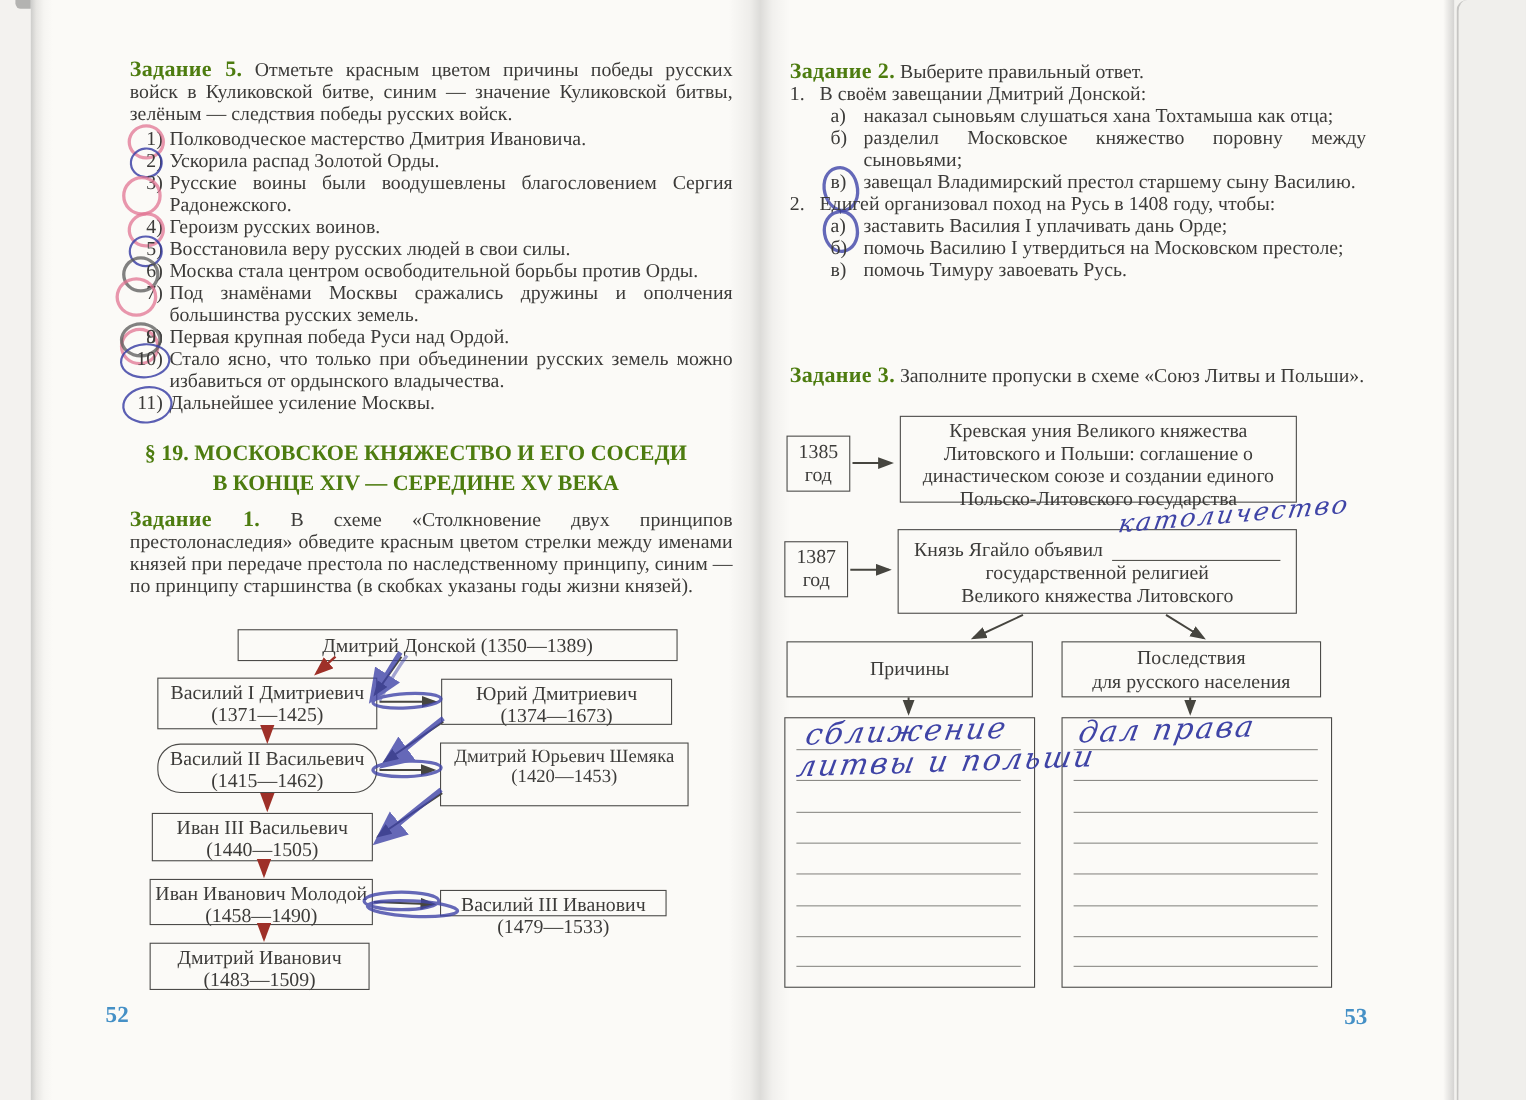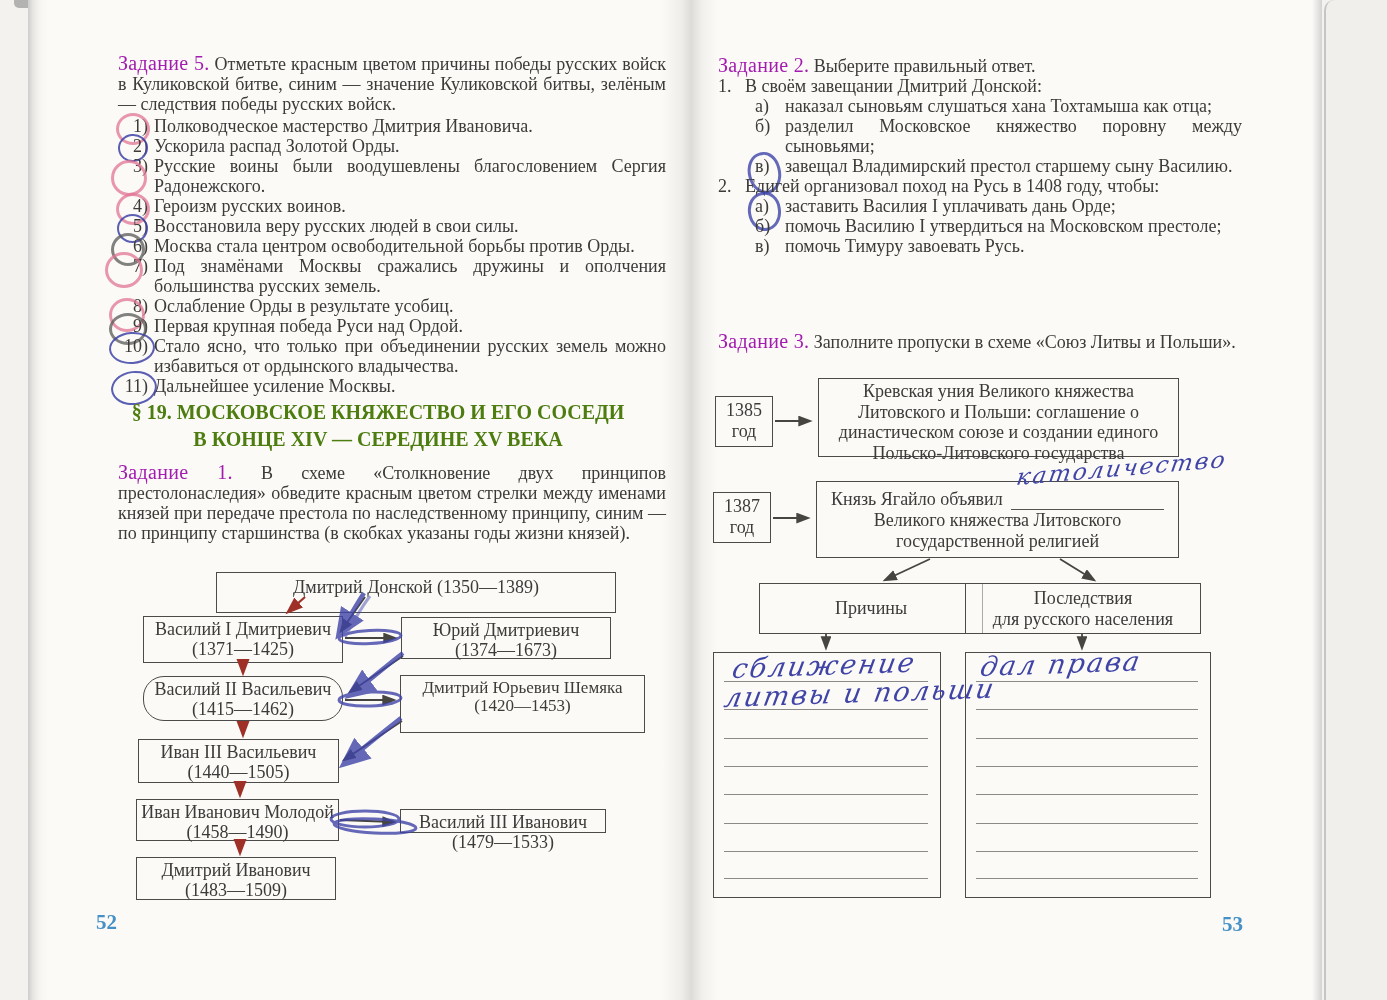--- a/index.html
+++ b/index.html
@@ -12,21 +12,21 @@
   #page-right{left:690px;width:632px;}
   #page-right::after{content:"";position:absolute;right:0;top:0;bottom:0;width:10px;
         background:linear-gradient(to left,#d4d3d1,rgba(251,250,247,0));}
   .gutter{position:absolute;left:662px;top:0;width:56px;height:1000px;z-index:6;pointer-events:none;
         background:linear-gradient(to right,rgba(0,0,0,0) 0,rgba(0,0,0,.05) 35%,rgba(0,0,0,.12) 52%,rgba(0,0,0,.04) 72%,rgba(0,0,0,0) 100%);}
   .right-outer{position:absolute;left:1324px;top:0;width:63px;height:1000px;background:#f0efec;
         border-left:2px solid #c6c5c3;border-radius:10px 0 0 0;}
   .corner-tl{position:absolute;left:14px;top:0;width:112px;height:8px;background:#a3a3a1;border-radius:0 0 5px 5px;opacity:.8;}
 
   .para{font-size:18px;line-height:20px;text-align:justify;}
-  .tlabel{color:#a21caf;font-weight:normal;font-size:20px;letter-spacing:.3px;}
+  .tlabel{color:#4d7c0f;font-weight:bold;font-size:20px;letter-spacing:.3px;}
   .abs{position:absolute;}
 
   
   .t5-item{position:relative;padding-left:36px;font-size:18px;line-height:20px;text-align:justify;}
   .t5-num{position:absolute;left:0;top:0;width:30px;text-align:right;}
   .ellipse{position:absolute;border-radius:50%;pointer-events:none;}
   .m-red{border:3px solid rgba(226,116,147,.75);}
   .m-blue{border:2.5px solid rgba(62,67,167,.85);}
   .m-dark{border:3px solid rgba(88,88,88,.75);}
 
@@ -95,21 +95,21 @@
         <span class="t5-num"><span>6)</span>
           <span class="ellipse m-dark" style="left:-7px;top:-3px;width:28px;height:27px;"></span></span>
         <span>Москва стала центром освободительной борьбы против Орды.</span></div>
       <div class="t5-item">
         <span class="t5-num"><span>7)</span>
           <span class="ellipse m-red" style="left:-13px;top:-4px;width:32px;height:30px;"></span></span>
         <span>Под знамёнами Москвы сражались дружины и ополчения большинства русских земель.</span></div>
       <div class="t5-item">
         <span class="t5-num"><span>8)</span>
           <span class="ellipse m-red" style="left:-9px;top:2px;width:30px;height:28px;"></span></span>
-        <span>Ослабление Орды в результате усобиц.</span></div>
+        </div>
       <div class="t5-item">
         <span class="t5-num"><span>9)</span>
           <span class="ellipse m-dark" style="left:-9px;top:-3px;width:32px;height:26px;"></span></span>
         <span>Первая крупная победа Руси над Ордой.</span></div>
       <div class="t5-item">
         <span class="t5-num"><span>10)</span>
           <span class="ellipse m-blue" style="left:-9px;top:-4px;width:42px;height:28px;transform:rotate(-4deg);"></span></span>
         <span>Стало ясно, что только при объединении русских земель можно избавиться от ордынского владычества.</span></div>
       <div class="t5-item">
         <span class="t5-num"><span>11)</span>
@@ -120,35 +120,35 @@
     <div class="abs" id="sec19">
       <div>§ 19. МОСКОВСКОЕ КНЯЖЕСТВО И ЕГО СОСЕДИ</div>
       <div>В КОНЦЕ XIV — СЕРЕДИНЕ XV ВЕКА</div>
     </div>
 
     <div class="abs para" style="left:90px;top:462px;width:548px;">
       <span class="tlabel">Задание 1.</span>
       <span>В схеме «Столкновение двух принципов престолонаследия» обведите красным цветом стрелки между именами князей при передаче престола по наследственному принципу, синим — по принципу старшинства (в скобках указаны годы жизни князей).</span>
     </div>
 
-    <div class="fbox" style="left:188px;top:572px;width:400px;height:41px;line-height:25px;">
+    <div class="fbox" style="left:188px;top:572px;width:400px;height:29px;line-height:25px;">
       <span>Дмитрий Донской (1350—1389)</span></div>
     <div class="fbox" style="left:115px;top:616px;width:200px;height:47px;">
       <div>Василий I Дмитриевич</div>
       <div>(1371—1425)</div>
       </div>
     <div class="fbox" style="left:373px;top:617px;width:210px;height:42px;">
       <div>Юрий Дмитриевич</div>
       <div>(1374—1673)</div>
       </div>
     <div class="fbox" style="left:115px;top:676px;width:200px;height:45px;border-radius:21px;">
       <div>Василий II Васильевич</div>
       <div>(1415—1462)</div>
       </div>
-    <div class="fbox" style="left:372px;top:675px;width:245px;height:58px;font-size:17px;line-height:17.5px;padding-top:3px;">
+    <div class="fbox" style="left:372px;top:675px;width:226px;height:58px;font-size:17px;line-height:17.5px;padding-top:3px;">
       <div>Дмитрий Юрьевич Шемяка</div>
       <div>(1420—1453)</div>
       </div>
     <div class="fbox" style="left:110px;top:739px;width:201px;height:44px;">
       <div>Иван III Васильевич</div>
       <div>(1440—1505)</div>
       </div>
     <div class="fbox" style="left:108px;top:799px;width:203px;height:42px;">
       <div>Иван Иванович Молодой</div>
       <div>(1458—1490)</div>
@@ -256,25 +256,25 @@
       <div>1387</div>
       <div>год</div>
       </div>
     <div class="ybox" style="left:126px;top:481px;width:363px;height:77px;">
       <div style="position:relative;display:flex;padding:7px 14px 0 14px;text-align:left;">
         <span>Князь Ягайло объявил</span>
         <span style="flex:1;margin-left:8px;border-bottom:1.4px solid #55544f;position:relative;">
           <span class="hand" style="left:4px;top:-22px;font-size:23px;transform:skewX(-14deg) rotate(-5deg);">католичество</span>
         </span>
       </div>
+      <div>государственной религией</div>
       <div>Великого княжества Литовского</div>
-      <div>государственной религией</div>
-    </div>
-
-    <div class="ybox" style="left:25px;top:583px;width:224px;height:51px;display:flex;align-items:center;justify-content:center;margin-left:44px;">
+    </div>
+
+    <div class="ybox" style="left:25px;top:583px;width:224px;height:51px;display:flex;align-items:center;justify-content:center;">
       <span>Причины</span>
       </div>
     <div class="ybox" style="left:275px;top:583px;width:236px;height:51px;padding-top:4px;">
       <div>Последствия</div>
       <div>для русского населения</div>
       </div>
 
     <div class="ansbox" style="left:23px;top:652px;width:228px;height:246px;">
       <div class="rule" style="top:28px;"></div>
         <div class="rule" style="top:56px;"></div>

